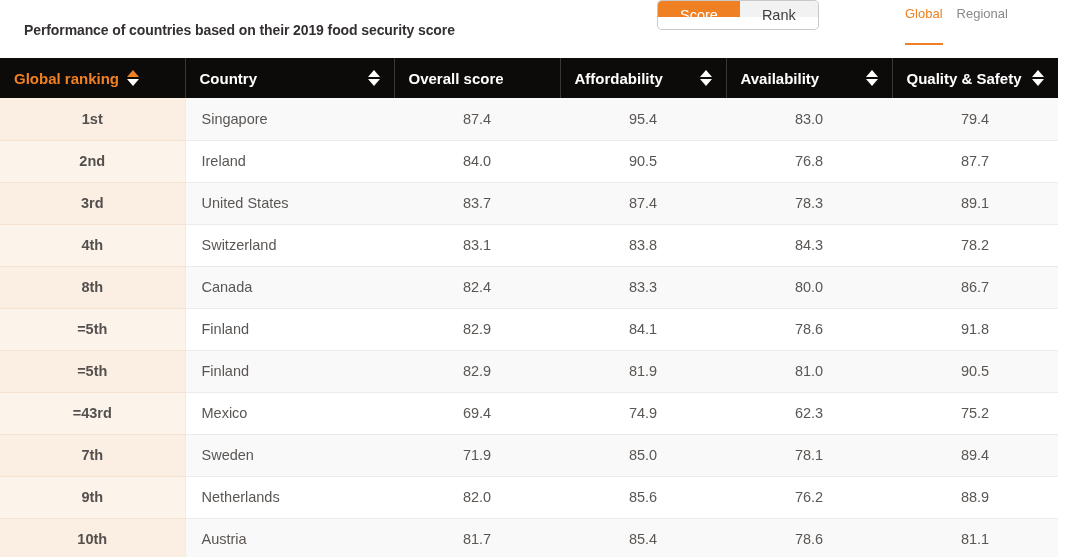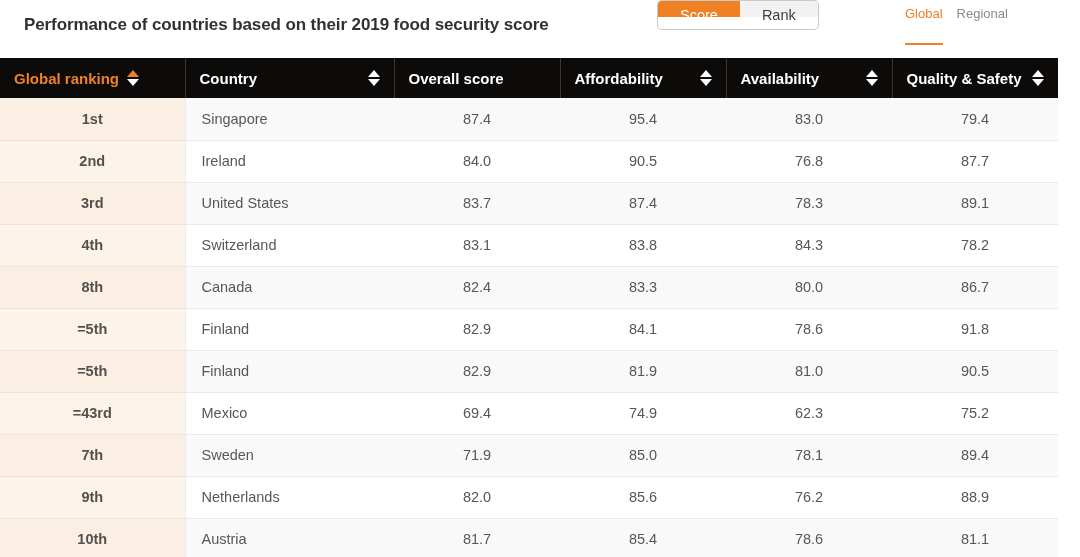--- a/index.html
+++ b/index.html
@@ -17,22 +17,22 @@
 
   
   #topbar {
     height: 46px;
     position: relative;
     background: #ffffff;
   }
   #page-title {
     position: absolute;
     left: 24px;
-    top: 15px;
-    font-size: 17px;
+    top: 22px;
+    font-size: 14px;
     font-weight: bold;
     color: #33302f;
     letter-spacing: -0.1px;
     white-space: nowrap;
   }
 
   
   #mode-toggle {
     position: absolute;
     left: 658px;

